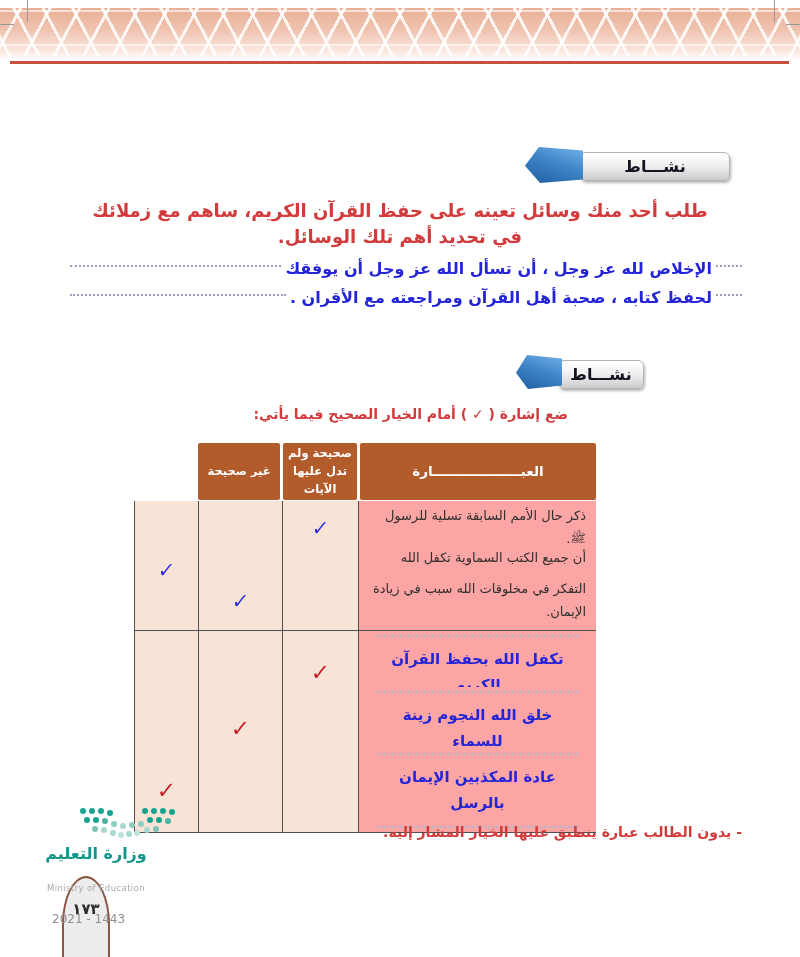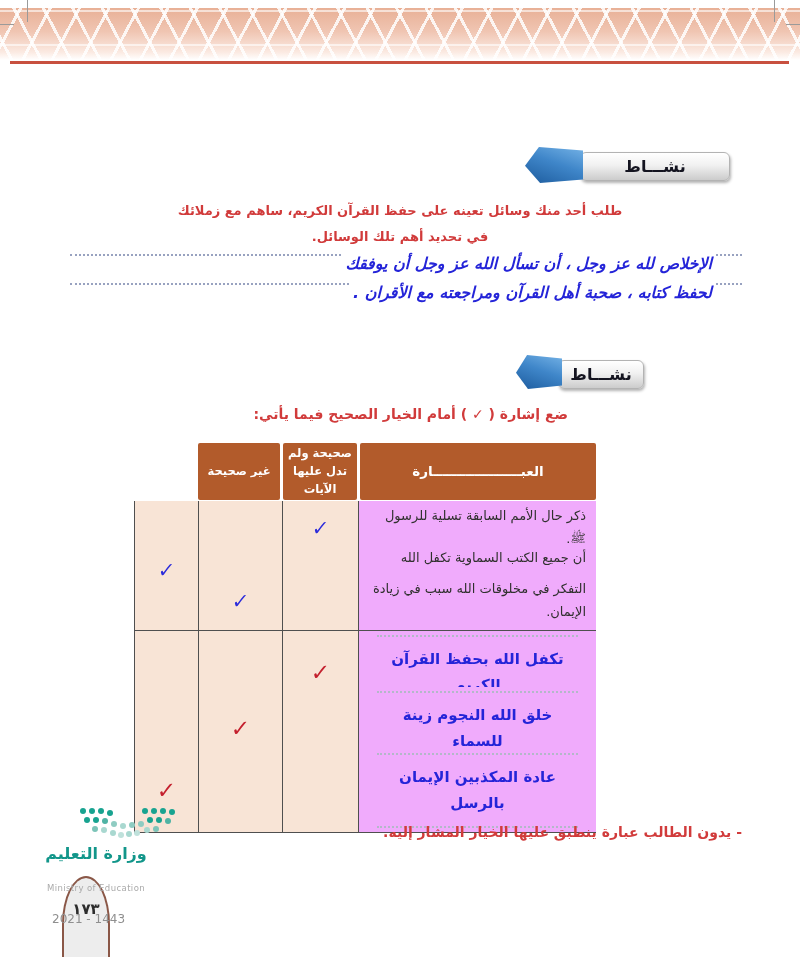--- a/index.html
+++ b/index.html
@@ -22,43 +22,43 @@
       background:linear-gradient(180deg,#ffffff 0%,#f1f1f1 45%,#cccccc 100%);
       border:1px solid #b3b3b3;box-shadow:1px 2px 3px rgba(0,0,0,.3);
       display:flex;align-items:center;justify-content:center;
       font-weight:bold;font-size:16px;color:#141420;}
   .actlabel .arrow{position:absolute;left:0;top:0;width:58px;height:36px;
       background:linear-gradient(200deg,#74b2e6 0%,#3f86c9 45%,#1d5c9e 100%);
       clip-path:polygon(100% 10%,24% 0%,0% 52%,26% 100%,100% 90%);}
 
   
   .prompt{position:absolute;left:60px;right:60px;top:198px;text-align:center;direction:rtl;
-      color:#d13b3b;font-weight:bold;font-size:13px;line-height:26px;}
+      color:#d13b3b;font-weight:bold;font-size:18px;line-height:26px;}
   .answers{position:absolute;left:70px;right:58px;top:254px;}
-  .ans-line{display:flex;align-items:flex-start;height:29px;font-style:italic;}
+  .ans-line{display:flex;align-items:center;height:29px;}
   .ans-line .fill{flex:1;border-bottom:2px dotted #98a2c0;margin-bottom:5px;}
   .ans-line .stub{width:26px;border-bottom:2px dotted #98a2c0;margin-bottom:5px;}
   .ans-line .txt{direction:rtl;color:#2424d8;font-weight:bold;font-size:16px;
       padding:0 4px 1px 4px;white-space:nowrap;}
 
   
   .instruction{position:absolute;top:406px;right:232px;direction:rtl;color:#d13b3b;
       font-weight:bold;font-size:14px;white-space:nowrap;}
 
   
   .qtable{position:absolute;left:134px;top:443px;width:462px;direction:rtl;}
   .t-head{display:grid;grid-template-columns:236px 74px 82px 61px;column-gap:3px;height:55px;margin-bottom:3px;}
   .h-cell{background:#b25b2b;border-radius:2px;color:#ffffff;font-weight:bold;font-size:11.5px;
       line-height:1.55;display:flex;align-items:center;justify-content:center;text-align:center;padding:2px 4px;box-sizing:border-box;}
   .h-stmt{font-size:13.5px;}
   .t-row{display:grid;grid-template-columns:238px 76px 84px 64px;}
   .cell{border-left:1px solid #4f4f4f;border-bottom:1px solid #4f4f4f;box-sizing:border-box;
       display:flex;align-items:center;}
   .t-row:first-of-type .cell{border-top:1px solid #4f4f4f;}
-  .cell.stmt{background:#f0abfc;padding:4px 10px;font-size:13px;color:#30302e;line-height:1.75;
+  .cell.stmt{background:#fca5a5;padding:4px 10px;font-size:13px;color:#30302e;line-height:1.75;
       justify-content:flex-end;text-align:right;}
   .cell.mark{background:#f8e4d6;justify-content:center;}
   .chk{font-weight:bold;font-size:20px;font-style:italic;transform:skewX(-8deg) rotate(-4deg);}
   .chk.blue{color:#2b2bdb;}
   .chk.red{color:#c4202e;font-size:22px;}
   .r0{height:42px;} .r1{height:28px;} .r2{height:60px;} .r3{height:56px;padding-left:14px;} .r4{height:62px;} .r5{height:57px;padding-left:40px;}
   .answer-box{width:100%;margin:0 8px;border-top:2px dotted #b4b7c9;border-bottom:2px dotted #b4b7c9;
       padding:9px 0;text-align:center;color:#2424d8;font-weight:bold;font-size:15px;}
 
   

